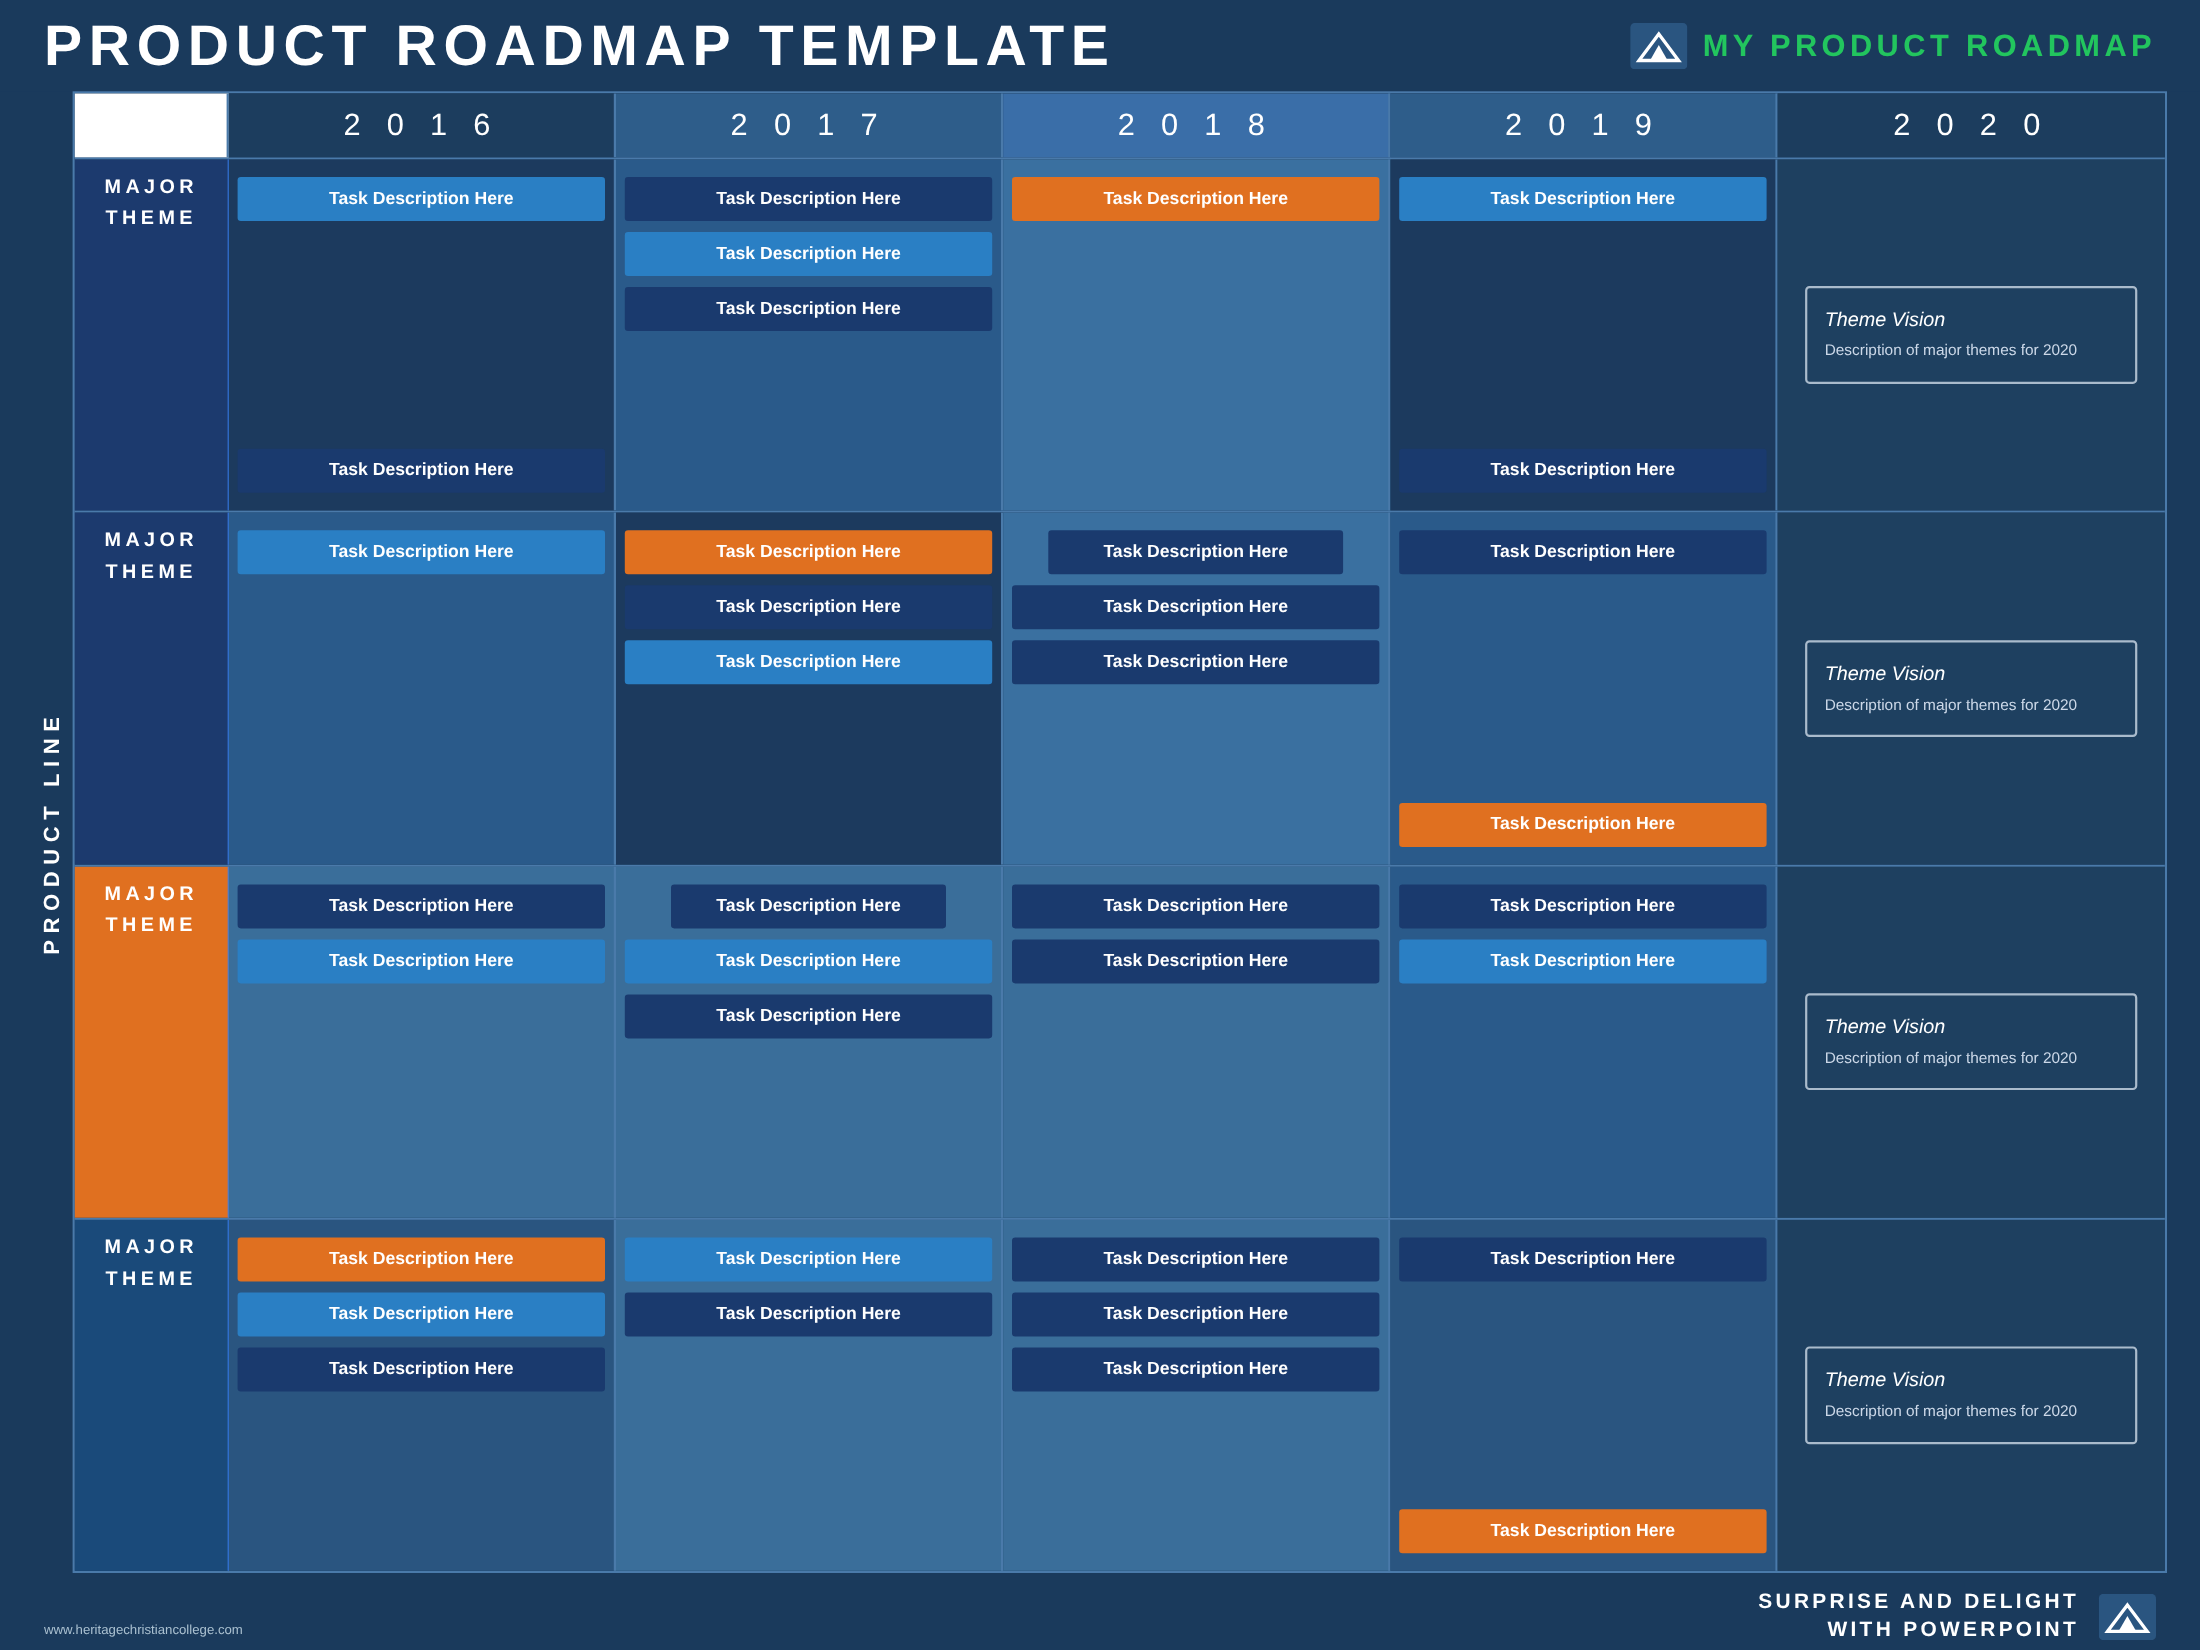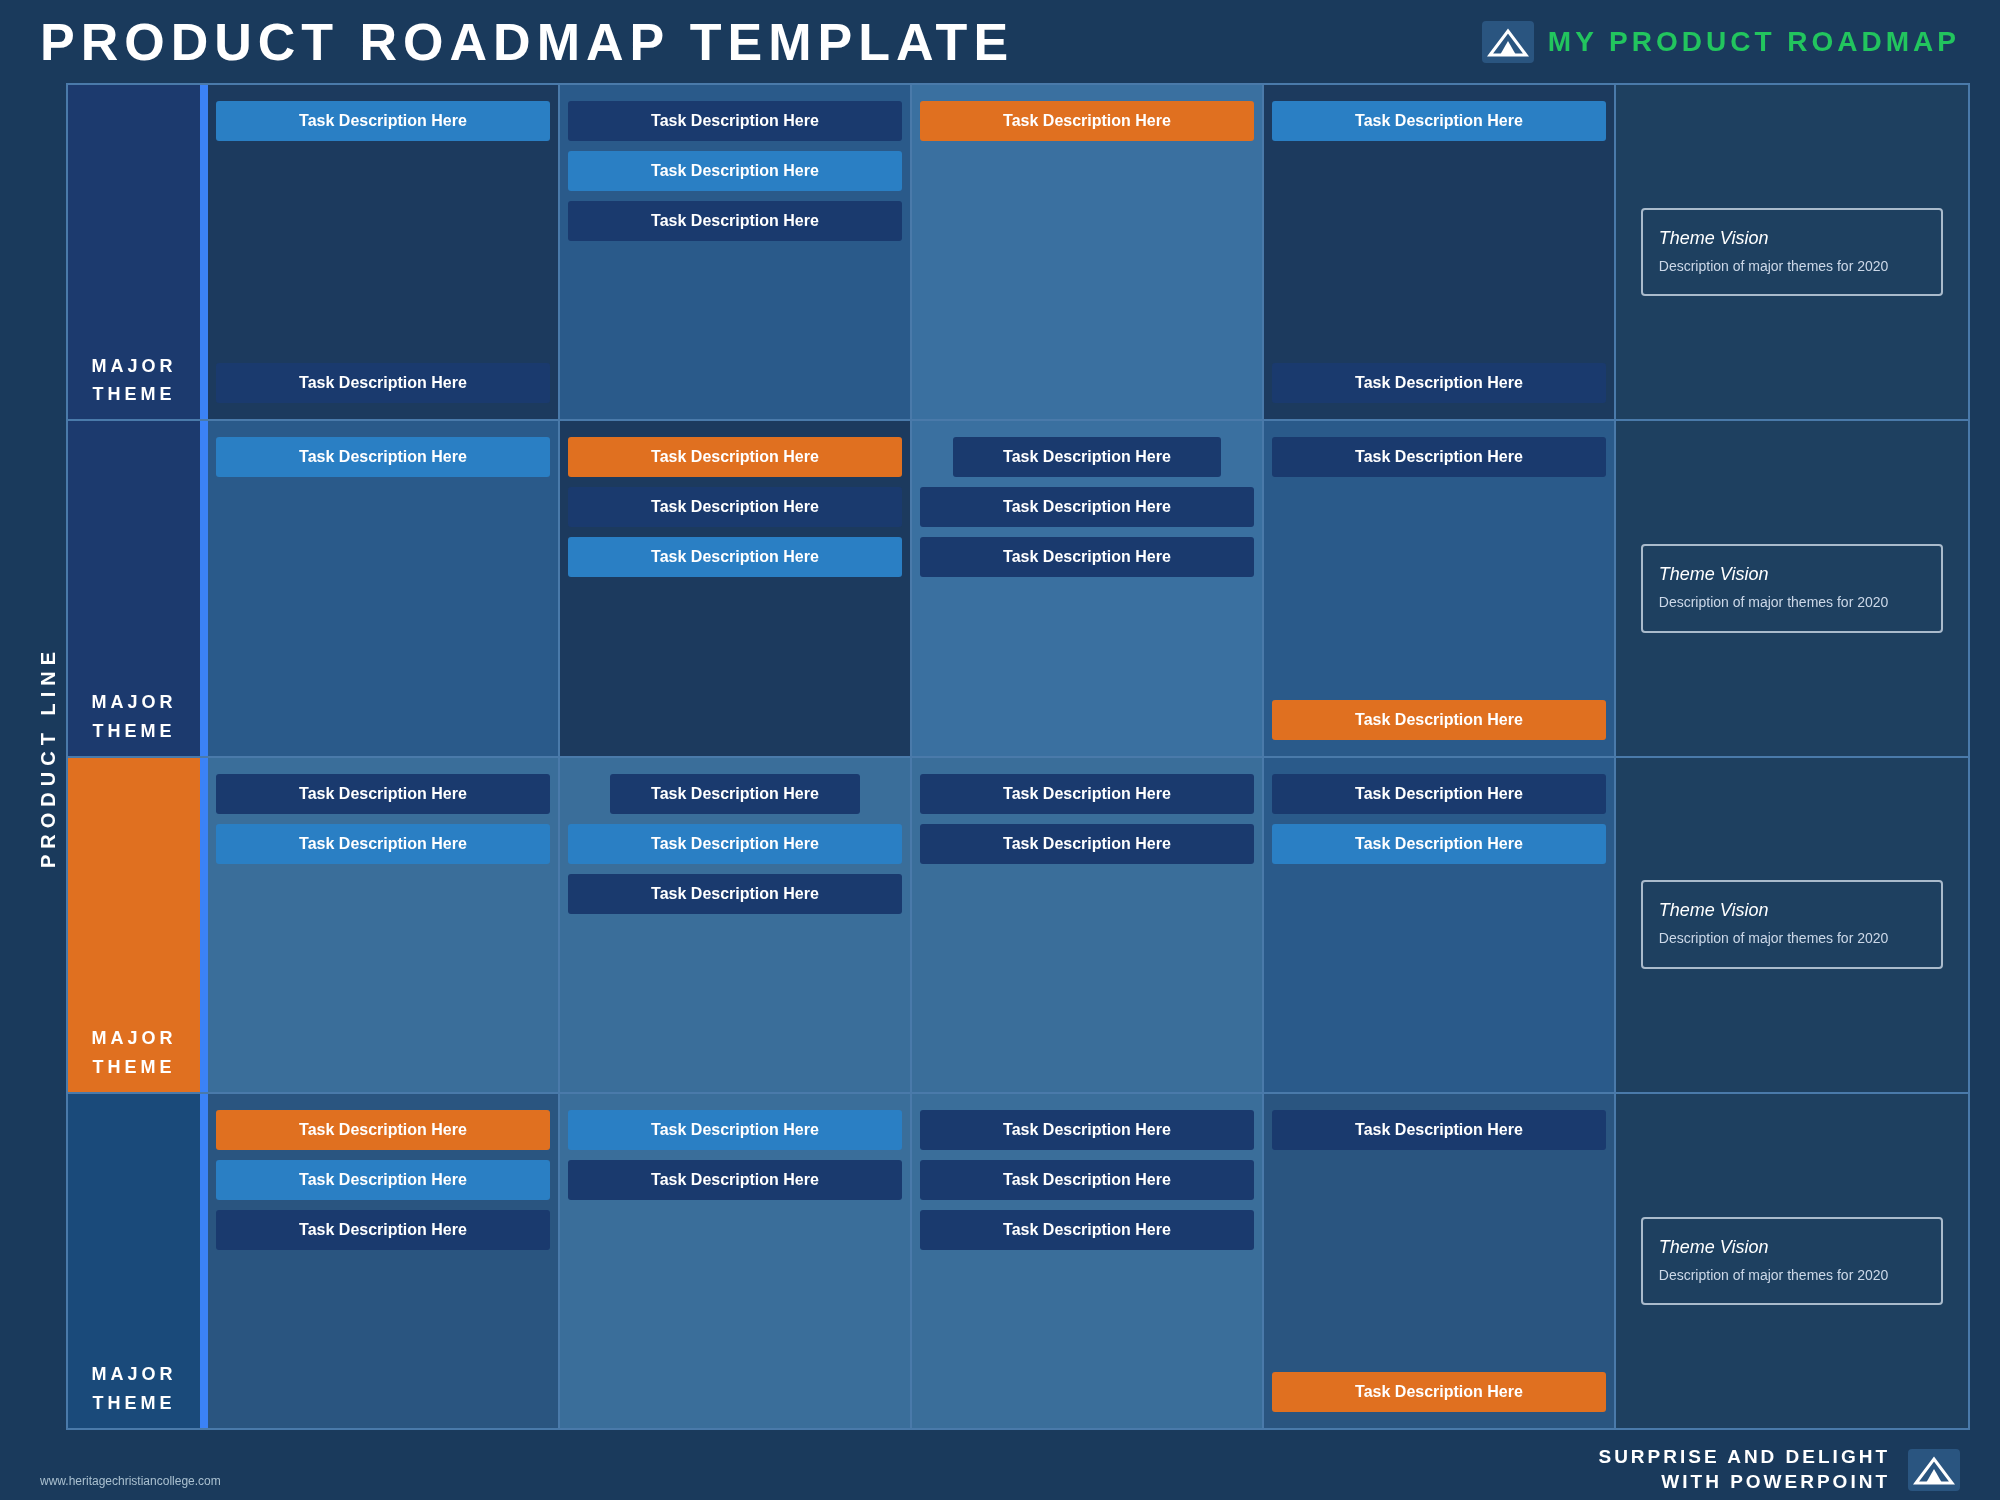--- a/index.html
+++ b/index.html
@@ -125,23 +125,23 @@
       display: grid;
       grid-template-columns: 140px 1fr 1fr 1fr 1fr 1fr;
       border-bottom: 2px solid #4a7aaa;
       min-height: 220px;
     }
     .row-band:last-child { border-bottom: none; }
 
     
     .theme-label-cell {
       display: flex;
-      align-items: flex-end;
+      align-items: flex-start;
       justify-content: center;
-      border-right: 8px solid #3b82f6;
+      border-right: 1px solid #3b82f6;
       padding: 10px;
     }
     .theme-label-cell.navy { background: #1c3a6e; }
     .theme-label-cell.orange { background: #e07020; }
     .theme-label-cell.blue { background: #1a4a7a; }
 
     .theme-label-text {
       writing-mode: horizontal-tb;
       font-size: 18px;
       font-weight: 700;
@@ -288,20 +288,28 @@
   </div>
 
   <div class="main-area">
 
     <div class="vertical-label-wrap">
       <div class="vertical-label">PRODUCT LINE</div>
     </div>
 
     <div class="grid-container">
 
+      <div class="year-header-row">
+        <div class="year-cell-empty"></div>
+        <div class="year-cell dark-bg">2 0 1 6</div>
+        <div class="year-cell medium-bg">2 0 1 7</div>
+        <div class="year-cell light-bg">2 0 1 8</div>
+        <div class="year-cell medium-bg">2 0 1 9</div>
+        <div class="year-cell dark-bg">2 0 2 0</div>
+      </div>
 
       <div class="content-rows">
 
         <div class="row-band band-row-1">
           <div class="theme-label-cell navy">
             <div class="theme-label-text">
               <span>MAJOR</span><br>
               <span>THEME</span>
             </div>
           </div>

